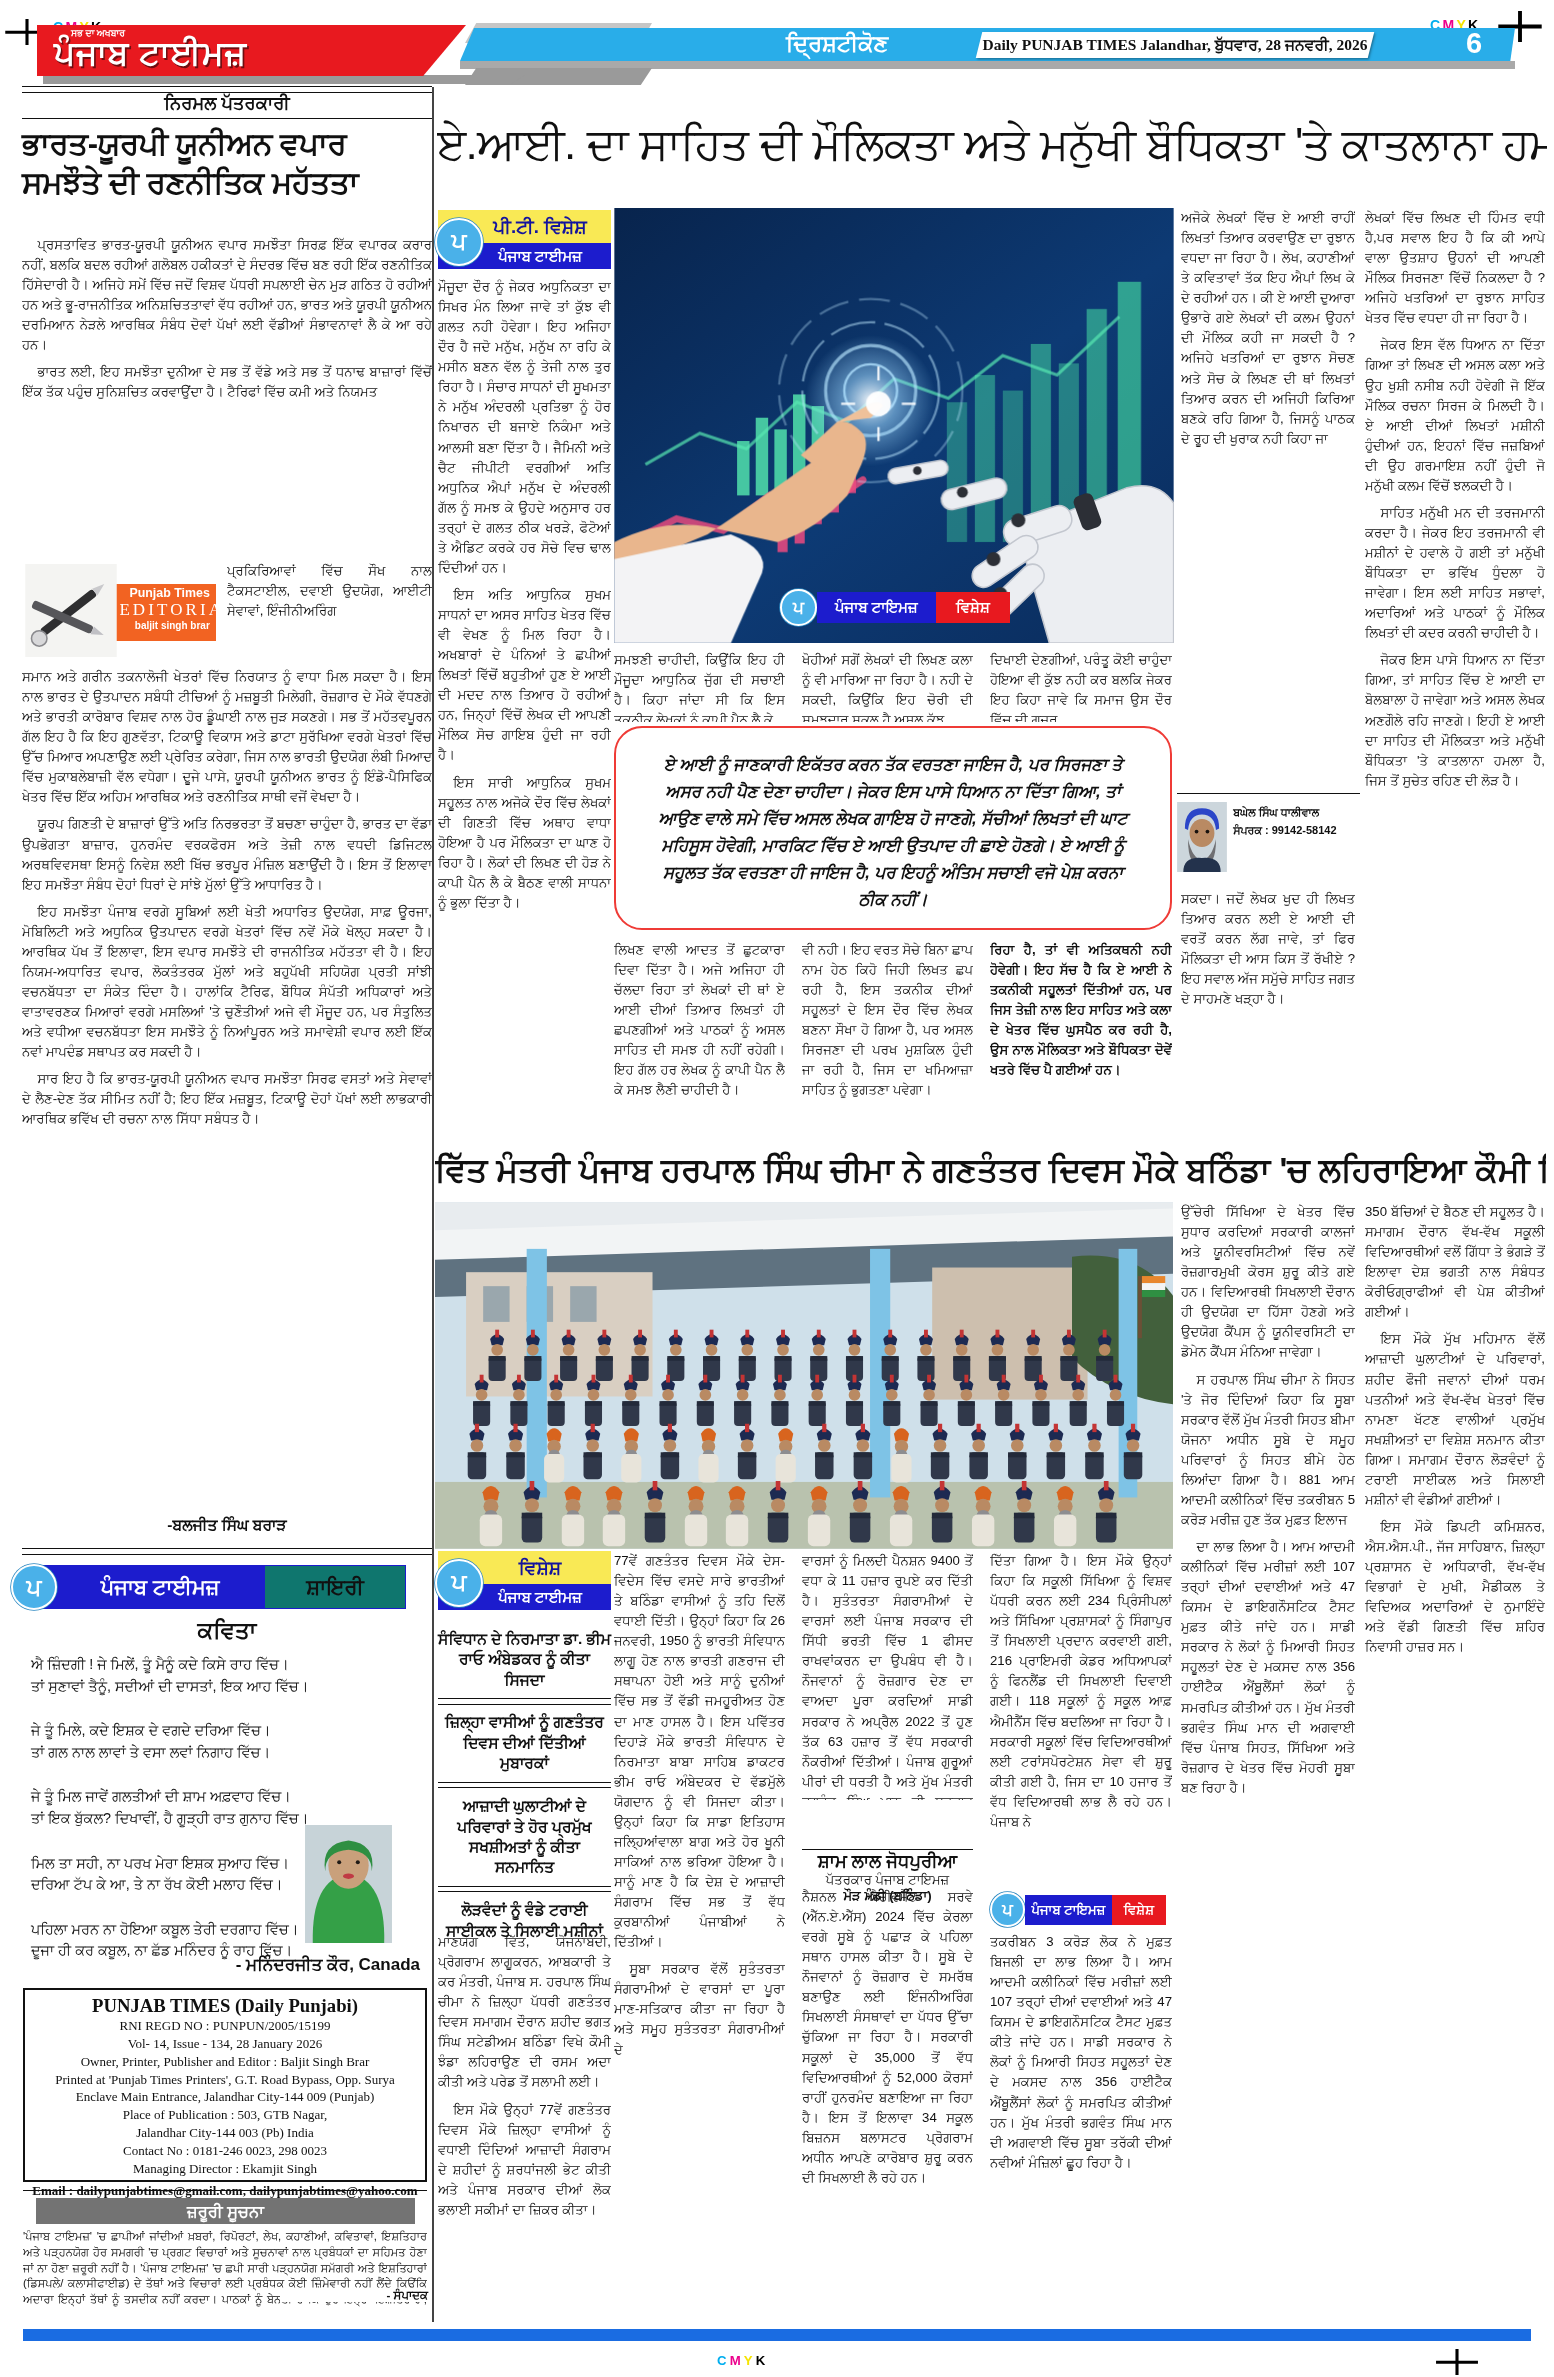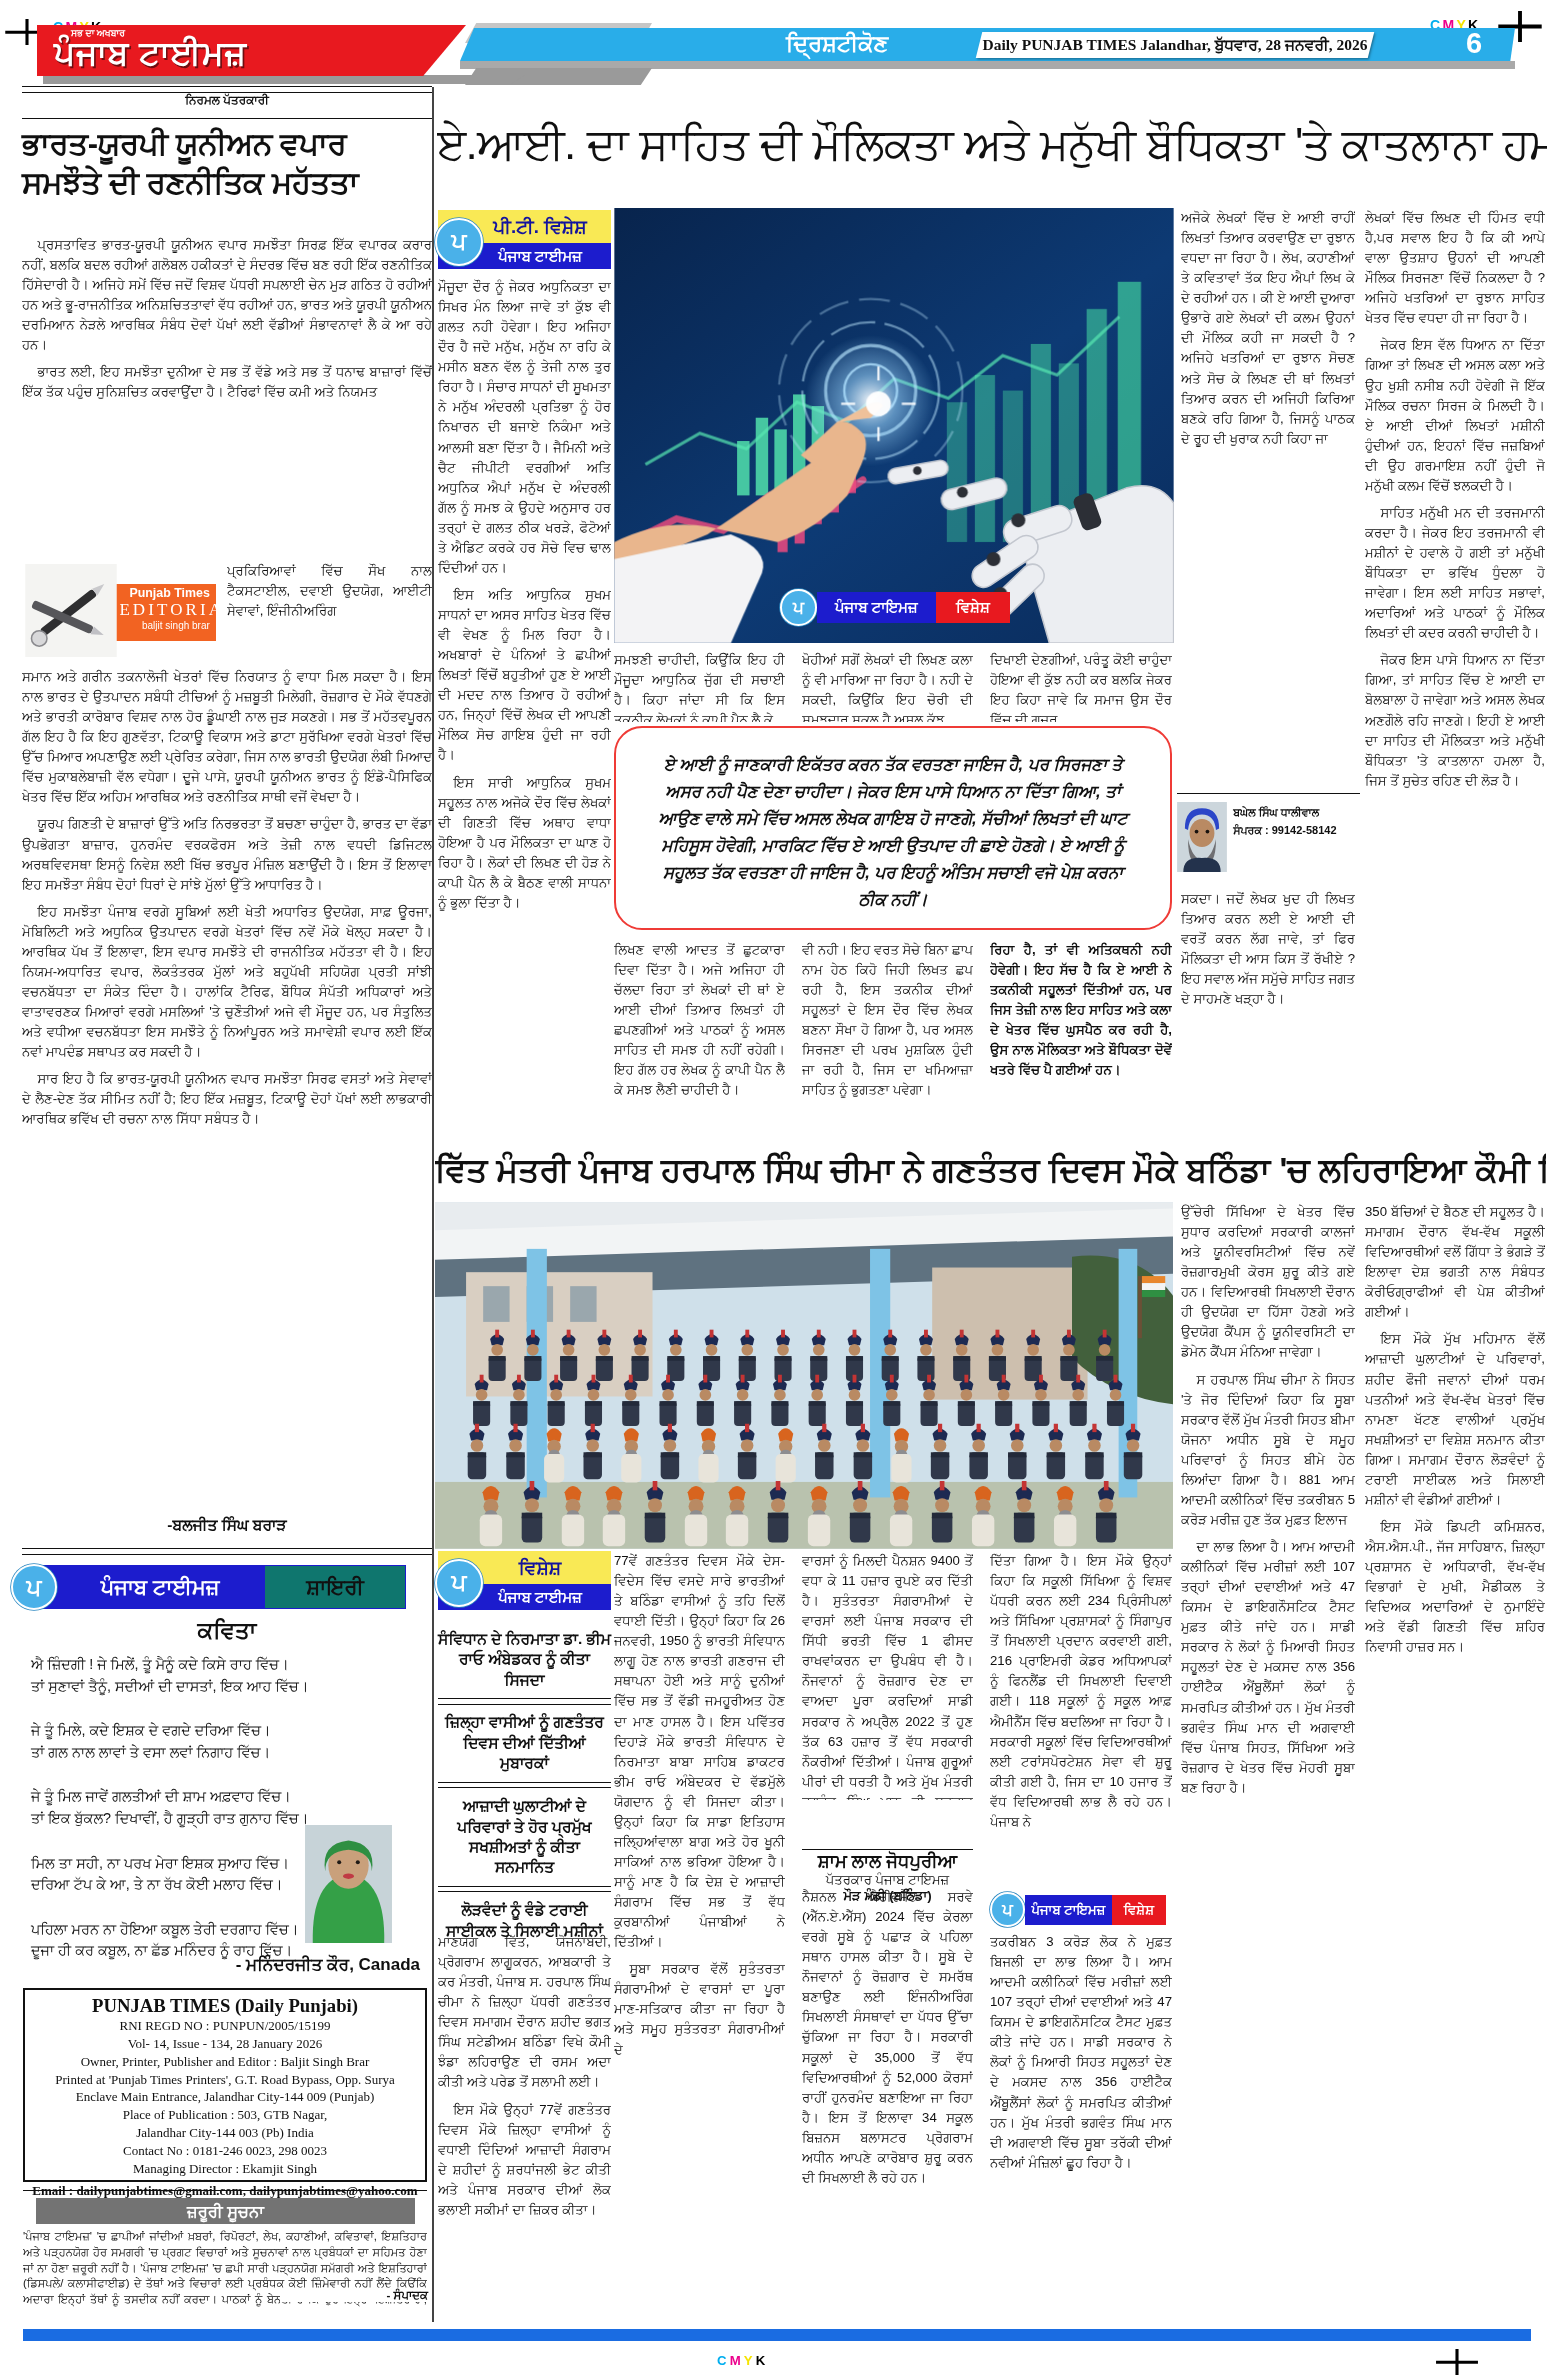--- a/index.html
+++ b/index.html
@@ -77,34 +77,34 @@
       <div class="abs" style="left:34px;top:3.1px;font-size:9.3px;font-weight:700;color:#ffffff;">ਸਭ ਦਾ ਅਖਬਾਰ</div>
       <div class="abs" style="left:17px;top:9.3px;font-size:33px;font-weight:800;color:#ffffff;letter-spacing:0.8px;text-shadow:1.6px 1.6px 0 #6e0d10;">ਪੰਜਾਬ ਟਾਈਮਜ਼</div>
     </div>
   </div>
 
   
   <div class="abs" style="left:432px;top:87px;width:1.6px;height:2235px;background:#444;"></div>
 
   
   <div class="abs dblrule" style="left:22px;top:86px;width:410px;"></div>
-  <div class="abs" style="left:22px;top:93px;width:410px;text-align:center;font-size:12px;font-weight:700;">ਨਿਰਮਲ ਪੱਤਰਕਾਰੀ</div>
+  <div class="abs" style="left:22px;top:93px;width:410px;text-align:center;font-size:18px;font-weight:700;">ਨਿਰਮਲ ਪੱਤਰਕਾਰੀ</div>
   <div class="abs thinrule" style="left:22px;top:118px;width:410px;"></div>
   <div class="abs" style="left:22px;top:124px;width:410px;font-size:31px;line-height:1.26;font-weight:800;letter-spacing:-0.4px;">ਭਾਰਤ-ਯੂਰਪੀ ਯੂਨੀਅਨ ਵਪਾਰ ਸਮਝੌਤੇ ਦੀ ਰਣਨੀਤਿਕ ਮਹੱਤਤਾ</div>
 
   <div class="abs newscol" style="left:22px;top:235px;width:410px;height:325px;">
     <p>ਪ੍ਰਸਤਾਵਿਤ ਭਾਰਤ-ਯੂਰਪੀ ਯੂਨੀਅਨ ਵਪਾਰ ਸਮਝੌਤਾ ਸਿਰਫ਼ ਇੱਕ ਵਪਾਰਕ ਕਰਾਰ ਨਹੀਂ, ਬਲਕਿ ਬਦਲ ਰਹੀਆਂ ਗਲੋਬਲ ਹਕੀਕਤਾਂ ਦੇ ਸੰਦਰਭ ਵਿੱਚ ਬਣ ਰਹੀ ਇੱਕ ਰਣਨੀਤਿਕ ਹਿੱਸੇਦਾਰੀ ਹੈ। ਅਜਿਹੇ ਸਮੇਂ ਵਿੱਚ ਜਦੋਂ ਵਿਸ਼ਵ ਪੱਧਰੀ ਸਪਲਾਈ ਚੇਨ ਮੁੜ ਗਠਿਤ ਹੋ ਰਹੀਆਂ ਹਨ ਅਤੇ ਭੂ-ਰਾਜਨੀਤਿਕ ਅਨਿਸ਼ਚਿਤਤਾਵਾਂ ਵੱਧ ਰਹੀਆਂ ਹਨ, ਭਾਰਤ ਅਤੇ ਯੂਰਪੀ ਯੂਨੀਅਨ ਦਰਮਿਆਨ ਨੇੜਲੇ ਆਰਥਿਕ ਸੰਬੰਧ ਦੋਵਾਂ ਪੱਖਾਂ ਲਈ ਵੱਡੀਆਂ ਸੰਭਾਵਨਾਵਾਂ ਲੈ ਕੇ ਆ ਰਹੇ ਹਨ।</p>
     <p>ਭਾਰਤ ਲਈ, ਇਹ ਸਮਝੌਤਾ ਦੁਨੀਆ ਦੇ ਸਭ ਤੋਂ ਵੱਡੇ ਅਤੇ ਸਭ ਤੋਂ ਧਨਾਢ ਬਾਜ਼ਾਰਾਂ ਵਿੱਚੋਂ ਇੱਕ ਤੱਕ ਪਹੁੰਚ ਸੁਨਿਸ਼ਚਿਤ ਕਰਵਾਉਂਦਾ ਹੈ। ਟੈਰਿਫਾਂ ਵਿੱਚ ਕਮੀ ਅਤੇ ਨਿਯਮਤ</p>
   </div>
 
   <div class="abs" style="left:23px;top:561px;width:193px;height:99px;background:#ffffff;">
     <div class="abs" style="left:26.4px;top:23px;right:0;bottom:18.7px;background:#f26322;">
       <div style="text-align:right;padding:2.3px 6.2px 0 75px;color:#fff;font-weight:700;font-size:12.4px;">Punjab Times</div>
       <div style="text-align:right;padding:0 6.2px 0 70px;color:#fff;font-family:'Liberation Serif','DejaVu Serif',serif;font-size:17px;letter-spacing:3.1px;">EDITORIAL</div>
-      <div style="text-align:right;padding:0 6.2px;color:#fff;font-weight:400;font-size:10px;">baljit singh brar</div>
+      <div style="text-align:right;padding:0 6.2px;color:#fff;font-weight:700;font-size:10px;">baljit singh brar</div>
     </div>
     <span>
       <svg class="abs" style="left:1.6px;top:3.1px;" width="92" height="93" viewBox="0 0 118 120">
         <rect x="0" y="0" width="118" height="120" fill="#f4f4f2"></rect>
         <g transform="rotate(-38 60 60)">
             <rect x="12" y="54" width="86" height="11" rx="4" fill="#2e2e30"></rect>
             <polygon points="98,54 114,59 98,65" fill="#c9c9cc"></polygon>
           </g>
         <g transform="rotate(24 55 70)">
             <rect x="6" y="66" width="84" height="11" rx="4" fill="#56565a"></rect>

